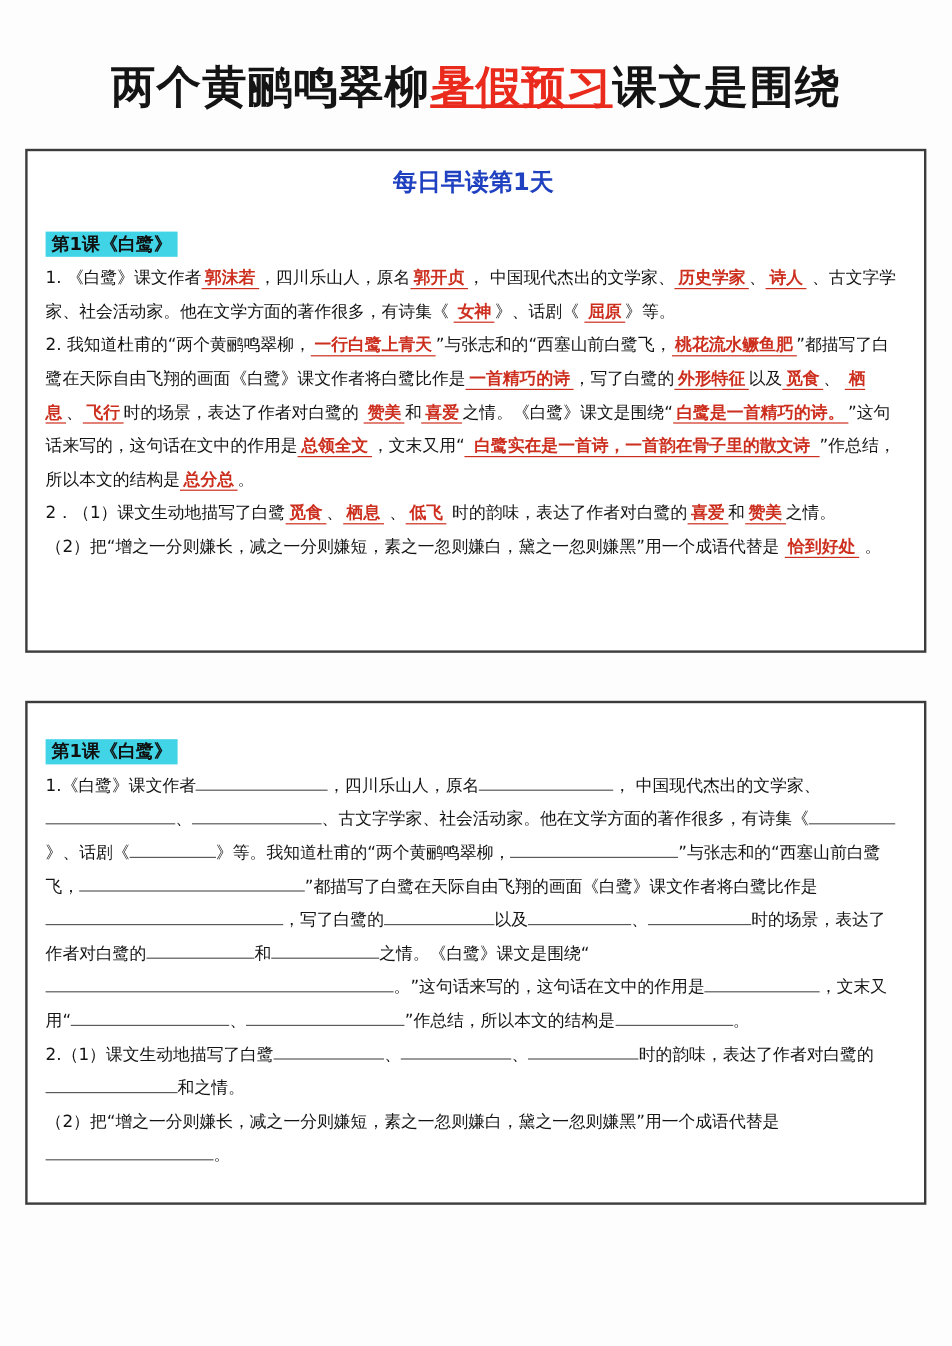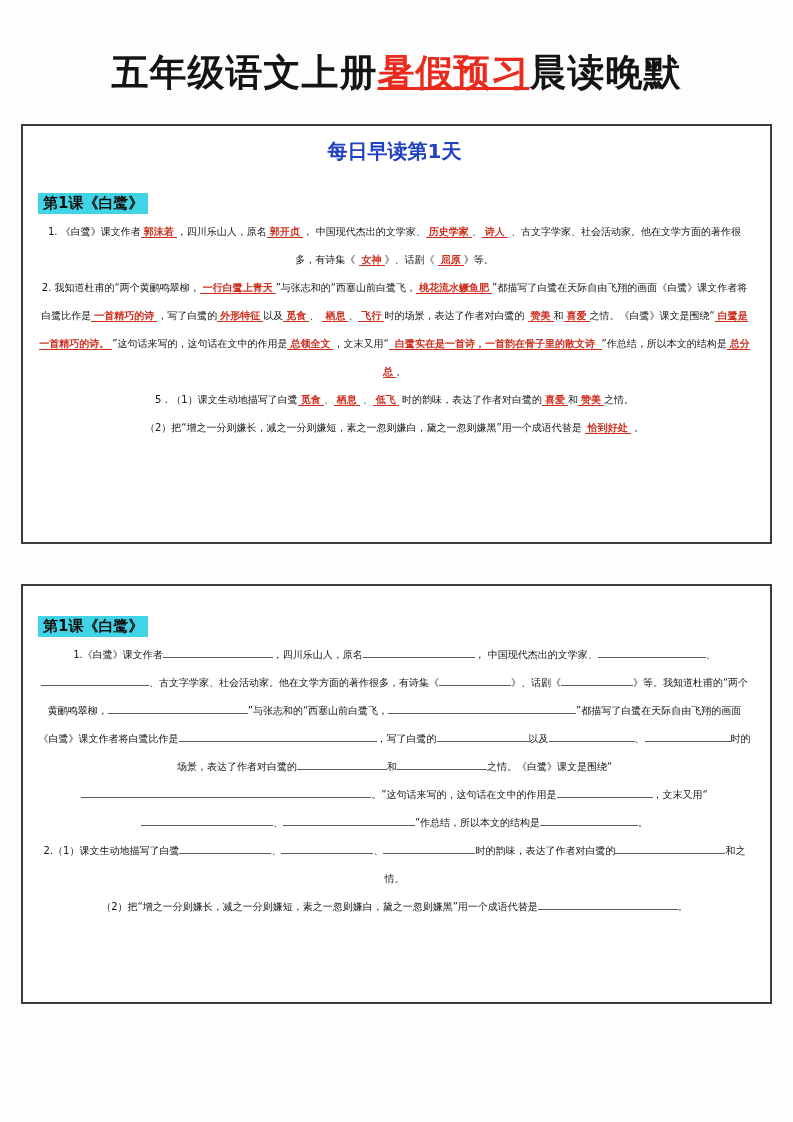--- a/index.html
+++ b/index.html
@@ -24,51 +24,51 @@
   .box-heading {
     text-align:center; color:var(--heading-blue,#1f41c0);
     font-size:20px; font-weight:bold; margin:2px 0 8px 0;
   }
   .lesson-line { margin-bottom:4px; }
   .lesson-label {
     display:inline-block; background:var(--highlight-cyan,#41d3e6);
     font-size:15px; font-weight:bold; padding:1px 5px; color:#101010;margin-top:20px;
   }
   .para {
-    font-size:10px; line-height:28px; font-weight:500;
-    text-align:center; word-break:break-all;
+    font-size:14px; line-height:28px; font-weight:500;
+    text-align:left; word-break:break-all;
   }
   .para .txt { color:#141414; }
   .para .ans {
     color:var(--answer-red,#cd2f1f); font-weight:bold;
     border-bottom:1.5px solid var(--answer-red,#cd2f1f);
     padding:0 3px;
   }
   .para .blank {
     display:inline-block; height:1em;
     border-bottom:1.5px solid #5a5a5a;
     vertical-align:baseline;
   }
 </style>
 </head>
 <body>
 
 <div class="sheet">
 
-  <h1 class="title"><span>五年级语文上册</span><span class="red">暑假预习</span><span>晨读晚默</span></h1>
+  <h1 class="title"><span>两个黄鹂鸣翠柳</span><span class="red">暑假预习</span><span>课文是围绕</span></h1>
 
   <section class="box box-morning">
     <h2 class="box-heading">每日早读第1天</h2>
     <div class="lesson-line">
       <span class="lesson-label">第1课《白鹭》</span>
     </div>
     <div class="paras">
         <div class="para"><span class="txt">1. 《白鹭》课文作者</span><span class="ans">郭沫若</span><span class="txt">，四川乐山人，原名</span><span class="ans">郭开贞</span><span class="txt">， 中国现代杰出的文学家、</span><span class="ans">历史学家</span><span class="txt">、</span><span class="ans">诗人</span><span class="txt"> 、古文字学家、社会活动家。他在文学方面的著作很多，有诗集《 </span><span class="ans">女神</span><span class="txt">》、话剧《 </span><span class="ans">屈原</span><span class="txt">》等。</span></div>
         <div class="para"><span class="txt">2. 我知道杜甫的“两个黄鹂鸣翠柳，</span><span class="ans">一行白鹭上青天</span><span class="txt">”与张志和的“西塞山前白鹭飞，</span><span class="ans">桃花流水鳜鱼肥</span><span class="txt">”都描写了白鹭在天际自由飞翔的画面《白鹭》课文作者将白鹭比作是</span><span class="ans">一首精巧的诗</span><span class="txt">，写了白鹭的</span><span class="ans">外形特征</span><span class="txt">以及</span><span class="ans">觅食</span><span class="txt">、 </span><span class="ans">栖息</span><span class="txt">、</span><span class="ans">飞行</span><span class="txt">时的场景，表达了作者对白鹭的 </span><span class="ans">赞美</span><span class="txt">和</span><span class="ans">喜爱</span><span class="txt">之情。《白鹭》课文是围绕“</span><span class="ans">白鹭是一首精巧的诗。</span><span class="txt">”这句话来写的，这句话在文中的作用是</span><span class="ans">总领全文</span><span class="txt">，文末又用“</span><span class="ans"> 白鹭实在是一首诗，一首韵在骨子里的散文诗 </span><span class="txt">”作总结，所以本文的结构是</span><span class="ans">总分总</span><span class="txt">。</span></div>
-        <div class="para"><span class="txt">5．（1）课文生动地描写了白鹭</span><span class="ans">觅食</span><span class="txt">、</span><span class="ans">栖息</span><span class="txt"> 、</span><span class="ans">低飞</span><span class="txt"> 时的韵味，表达了作者对白鹭的</span><span class="ans">喜爱</span><span class="txt">和</span><span class="ans">赞美</span><span class="txt">之情。</span></div>
+        <div class="para"><span class="txt">2．（1）课文生动地描写了白鹭</span><span class="ans">觅食</span><span class="txt">、</span><span class="ans">栖息</span><span class="txt"> 、</span><span class="ans">低飞</span><span class="txt"> 时的韵味，表达了作者对白鹭的</span><span class="ans">喜爱</span><span class="txt">和</span><span class="ans">赞美</span><span class="txt">之情。</span></div>
         <div class="para"><span class="txt">（2）把“增之一分则嫌长，减之一分则嫌短，素之一忽则嫌白，黛之一忽则嫌黑”用一个成语代替是 </span><span class="ans">恰到好处</span><span class="txt"> 。</span></div>
       </div>
   </section>
 
   <section class="box box-evening">
     <div class="lesson-line">
       <span class="lesson-label">第1课《白鹭》</span>
     </div>
     <div class="paras">
         <div class="para"><span class="txt">1.《白鹭》课文作者</span><span class="blank" style="width: 110px;"></span><span class="txt">，四川乐山人，原名</span><span class="blank" style="width: 112px;"></span><span class="txt">， 中国现代杰出的文学家、</span><span class="blank" style="width: 108px;"></span><span class="txt">、</span><span class="blank" style="width: 108px;"></span><span class="txt">、古文字学家、社会活动家。他在文学方面的著作很多，有诗集《</span><span class="blank" style="width: 72px;"></span><span class="txt">》、话剧《</span><span class="blank" style="width: 72px;"></span><span class="txt">》等。我知道杜甫的“两个黄鹂鸣翠柳，</span><span class="blank" style="width: 140px;"></span><span class="txt">”与张志和的“西塞山前白鹭飞，</span><span class="blank" style="width: 188px;"></span><span class="txt">”都描写了白鹭在天际自由飞翔的画面《白鹭》课文作者将白鹭比作是</span><span class="blank" style="width: 198px;"></span><span class="txt">，写了白鹭的</span><span class="blank" style="width: 92px;"></span><span class="txt">以及</span><span class="blank" style="width: 86px;"></span><span class="txt">、</span><span class="blank" style="width: 86px;"></span><span class="txt">时的场景，表达了作者对白鹭的</span><span class="blank" style="width: 90px;"></span><span class="txt">和</span><span class="blank" style="width: 90px;"></span><span class="txt">之情。《白鹭》课文是围绕“</span><span class="blank" style="width: 290px;"></span><span class="txt">。”这句话来写的，这句话在文中的作用是</span><span class="blank" style="width: 96px;"></span><span class="txt">，文末又用“</span><span class="blank" style="width: 132px;"></span><span class="txt">、</span><span class="blank" style="width: 132px;"></span><span class="txt">”作总结，所以本文的结构是</span><span class="blank" style="width: 98px;"></span><span class="txt">。</span></div>

